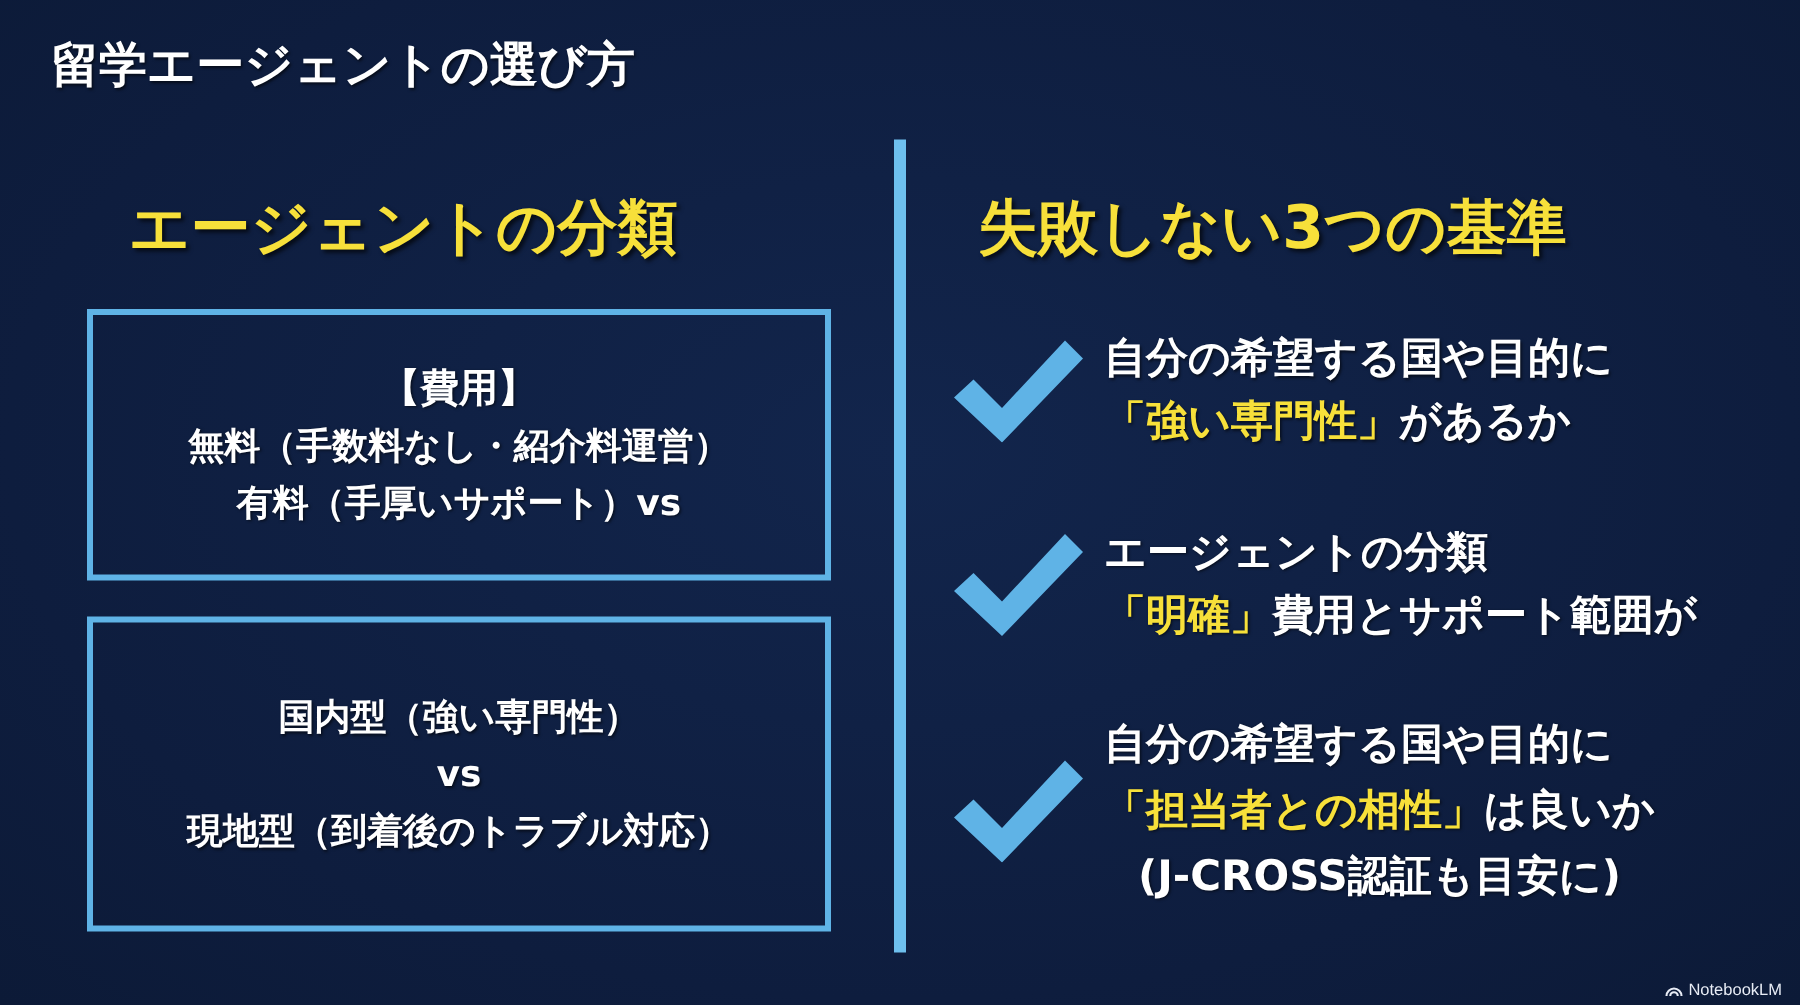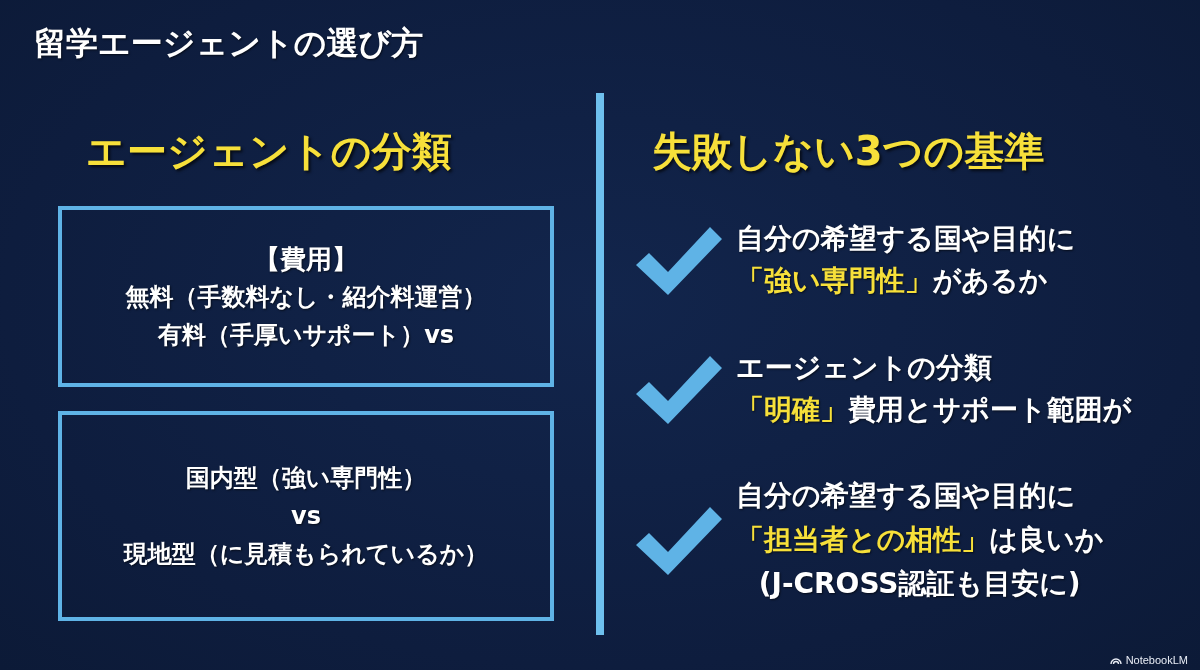--- a/index.html
+++ b/index.html
@@ -106,21 +106,21 @@
 
 <div class="box box-cost">
   <div class="box-title">【費用】</div>
   <div>無料（手数料なし・紹介料運営）</div>
   <div>有料（手厚いサポート）vs</div>
 </div>
 
 <div class="box box-place">
   <div>国内型（強い専門性）</div>
   <div>vs</div>
-  <div>現地型（に見積もられているか）</div>
+  <div>現地型（到着後のトラブル対応）</div>
 </div>
 
 <div class="criterion crit-1">
   <svg class="check" viewBox="0 0 86 70">
     <polygon points="0,40 13,28 32,47 74,2 86,14 32,70" fill="#5fb3e6"></polygon>
   </svg>
   <div class="crit-text">
     <div>自分の希望する国や目的に</div>
     <div><span class="hl">「強い専門性」</span><span>があるか</span></div>
   </div>

